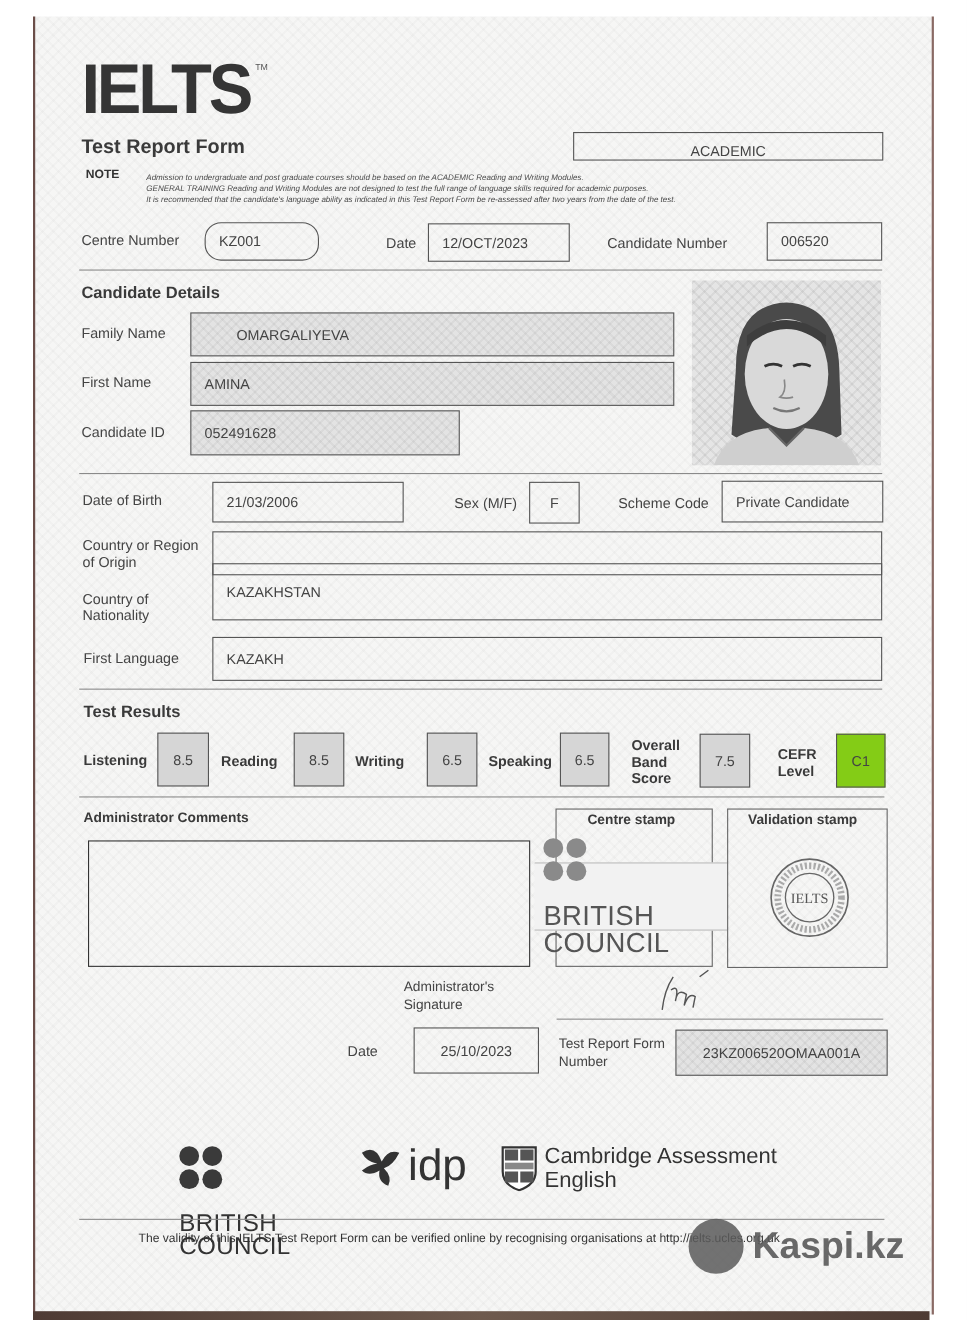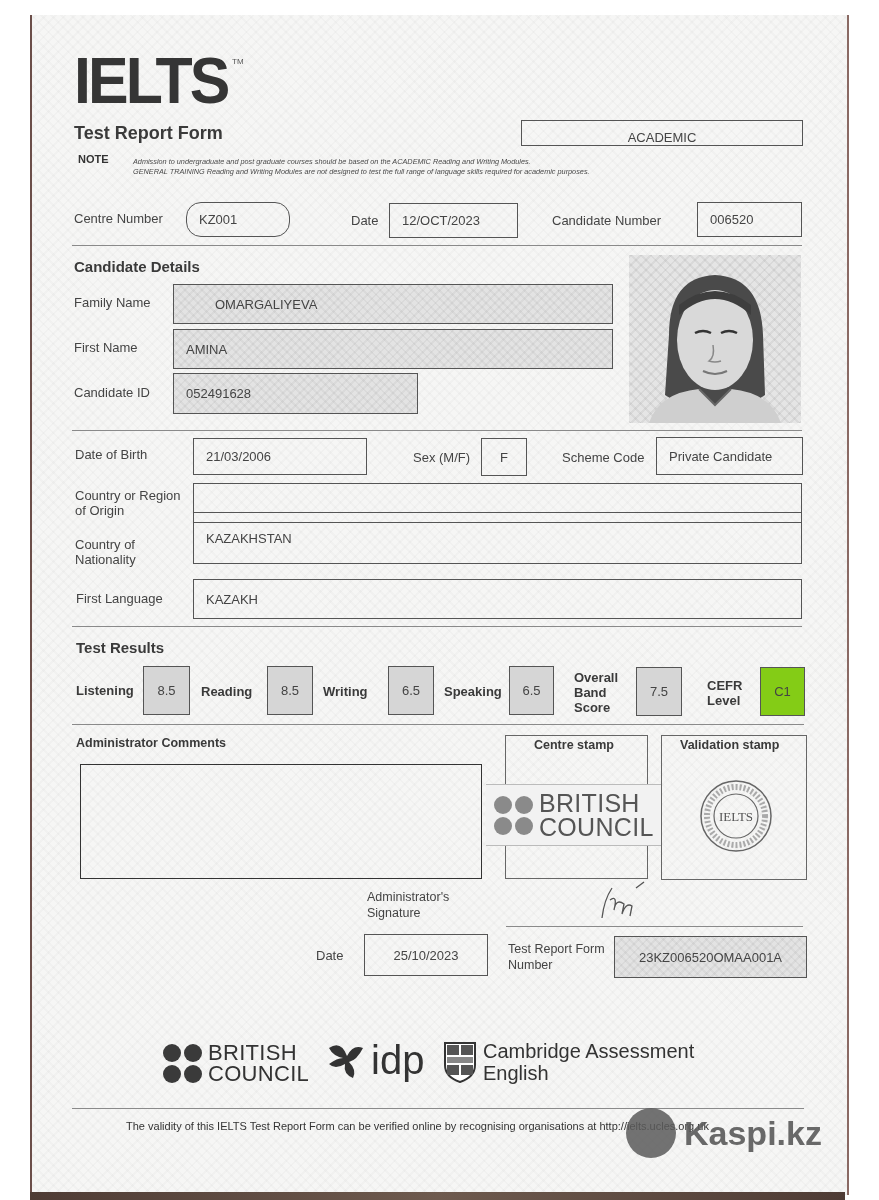--- a/index.html
+++ b/index.html
@@ -54,21 +54,21 @@
   .sc-lbl { font-size:13px; font-weight:bold; color:#3a3a3a; }
   .photo {
     left:629px; top:255px; width:172px; height:168px;
     background:#e5e5e5;
     background-image:
       repeating-linear-gradient(45deg, rgba(0,0,0,0.05) 0 2px, transparent 2px 7px),
       repeating-linear-gradient(-45deg, rgba(0,0,0,0.05) 0 2px, transparent 2px 7px);
     overflow:hidden;
   }
   .stamp-box { border:1px solid #666; }
-  .bc-logo { display:flex; align-items:center; gap:6px; }
+  .bc-logo { display:flex; gap:20px;flex-direction:column; }
   .bc-dots { display:grid; grid-template-columns:18px 18px; grid-gap:3px; }
   .bc-dots span { width:18px; height:18px; border-radius:50%; background:#3a3a3a; display:block; }
   .bc-text { font-size:22px; line-height:21px; color:#333; letter-spacing:0.3px; }
   .footer-text { left:126px; top:1120px; font-size:11px; color:#333; }
   .kaspi { left:626px; top:1108px; display:flex; align-items:center; gap:8px;justify-content:center; }
   .kaspi-circle { width:50px; height:50px; border-radius:50%; background:#5a5a5a; opacity:0.85; }
   .kaspi-text { font-size:34px; font-weight:bold; color:#5a5a5a; opacity:0.9; }
 </style>
 </head>
 <body>
@@ -79,20 +79,21 @@
 <div class="abs logo">IELTS</div>
 <div class="abs logo-tm">TM</div>
 <div class="abs form-title">Test Report Form</div>
 <div class="abs module-box">
     <span>ACADEMIC</span>
   </div>
 <div class="abs note-label">NOTE</div>
 <div class="abs note-text">
   <div>Admission to undergraduate and post graduate courses should be based on the ACADEMIC Reading and Writing Modules.</div>
   <div>GENERAL TRAINING Reading and Writing Modules are not designed to test the full range of language skills required for academic purposes.</div>
+  <div>It is recommended that the candidate's language ability as indicated in this Test Report Form be re-assessed after two years from the date of the test.</div>
 </div>
 
 <div class="abs lbl" style="left:74px;top:211px;">Centre Number</div>
 <div class="abs box" style="left:186px;top:202px;width:104px;height:35px;border-radius:15px;">
     <span>KZ001</span>
   </div>
 <div class="abs lbl" style="left:351px;top:213px;">Date</div>
 <div class="abs box" style="left:389px;top:203px;width:129px;height:35px;">
     <span>12/OCT/2023</span>
   </div>
@@ -240,21 +241,21 @@
   <div>Signature</div>
 </div>
 <div class="abs" style="left:592px;top:880px;width:70px;height:45px;">
   <svg width="70" height="45" viewBox="0 0 70 45">
     <path d="M20 8 Q12 20 10 38 M18 20 Q26 14 22 30 Q24 18 32 24 L30 34 Q34 22 40 26 L38 36 M44 8 L52 2" stroke="#555" stroke-width="1.3" fill="none"></path>
   </svg>
 </div>
 <div class="abs hr" style="left:506px;top:926px;width:297px;"></div>
 
 <div class="abs lbl" style="left:316px;top:948px;">Date</div>
-<div class="abs box center" style="left:364px;top:934px;width:124px;height:42px;text-align:center;">
+<div class="abs box center" style="left:376px;top:934px;width:114px;height:42px;text-align:center;">
     <span>25/10/2023</span>
   </div>
 <div class="abs lbl" style="left:508px;top:941px;font-size:12.5px;line-height:16px;">
   <div>Test Report Form</div>
   <div>Number</div>
 </div>
 <div class="abs box shaded center" style="left:614px;top:936px;width:193px;height:42px;">
     <span>23KZ006520OMAA001A</span>
   </div>
 
@@ -269,21 +270,21 @@
     <div>BRITISH</div>
     <div>COUNCIL</div>
   </div>
 </div>
 <div class="abs" style="left:327px;top:1040px;display:flex;align-items:center;gap:4px;">
   <svg width="40" height="40" viewBox="0 0 40 40">
     <path d="M2 8 Q14 0 20 16 Q26 4 36 8 Q30 20 22 22 Q30 30 26 38 Q16 34 18 24 Q8 30 2 24 Q10 18 16 18 Q6 16 2 8 Z" fill="#333"></path>
   </svg>
   <span style="font-size:40px;color:#333;line-height:40px;">idp</span>
 </div>
-<div class="abs" style="left:443px;top:1040px;display:flex;align-items:center;gap:6px;">
+<div class="abs" style="left:455px;top:1040px;display:flex;align-items:center;gap:6px;">
   <svg width="34" height="42" viewBox="0 0 34 42">
     <path d="M2 2 H32 V24 Q32 36 17 41 Q2 36 2 24 Z" fill="#fff" stroke="#333" stroke-width="2"></path>
     <rect x="4" y="4" width="12" height="10" fill="#555"></rect>
       <rect x="18" y="4" width="12" height="10" fill="#555"></rect>
     <rect x="4" y="16" width="26" height="6" fill="#888"></rect>
     <rect x="4" y="24" width="12" height="10" fill="#555"></rect>
       <rect x="18" y="24" width="12" height="10" fill="#555"></rect>
   </svg>
   <div style="color:#333;line-height:22px;">
     <div style="font-size:20px;">Cambridge Assessment</div>

